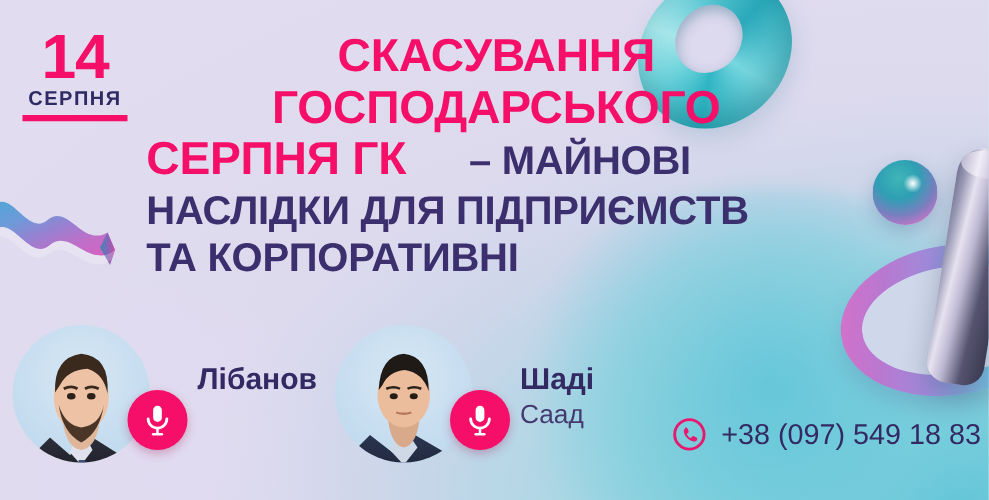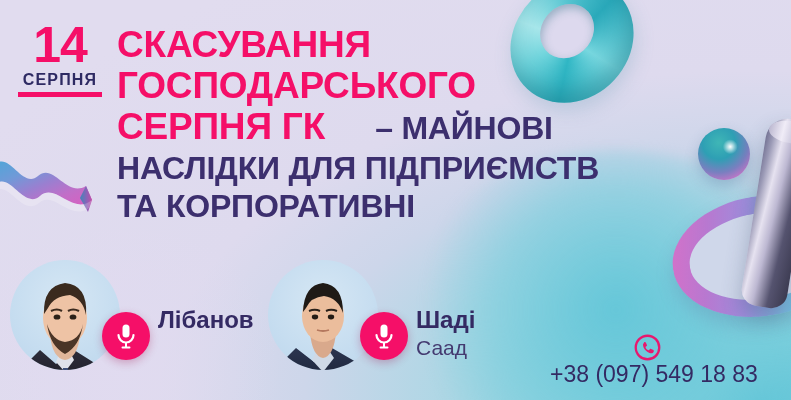--- a/index.html
+++ b/index.html
@@ -74,21 +74,21 @@
     top: 24px;
     width: 560px;
   }
   .hl-line {
     font-size: 37px;
     line-height: 41px;
     font-weight: bold;
     letter-spacing: -0.2px;
     white-space: nowrap;
   }
-  .hl-pink { color: #f50f68; }
+  .hl-pink { color: #f50f68; text-align: center; }
   .hl-navy { color: #3c2f6e; }
   .hl-sub {
     font-size: 32px;
     line-height: 38px;
     font-weight: bold;
     color: #3c2f6e;
     letter-spacing: -0.2px;
     white-space: nowrap;
   }
   .hl-line.mixed .hl-navy { font-size: 32px; margin-left: 40px; }
@@ -210,21 +210,21 @@
     background: #f50f68;
     display: flex;
     align-items: center;
     justify-content: center;
     box-shadow: 0 3px 8px rgba(160,20,80,.3);
   }
 
   .speaker-name {
     position: absolute;
     left: 148px;
-    top: 48px;
+    top: 32px;
     line-height: 1;
   }
   .speaker-last {
     font-size: 24px;
     font-weight: bold;
     color: #342a63;
     white-space: nowrap;
   }
   .speaker-first {
     margin-top: 5px;
@@ -234,21 +234,20 @@
     white-space: nowrap;
   }
 
   
   .phone {
     position: absolute;
     left: 538px;
     top: 334px;
     display: flex;
     align-items: center;
-    flex-direction: column;
   }
   .phone-icon {
     width: 27px; height: 27px;
     flex: 0 0 auto;
   }
   .phone-number {
     margin-left: 12px;
     font-size: 23px;
     color: #342a63;
     white-space: nowrap;

